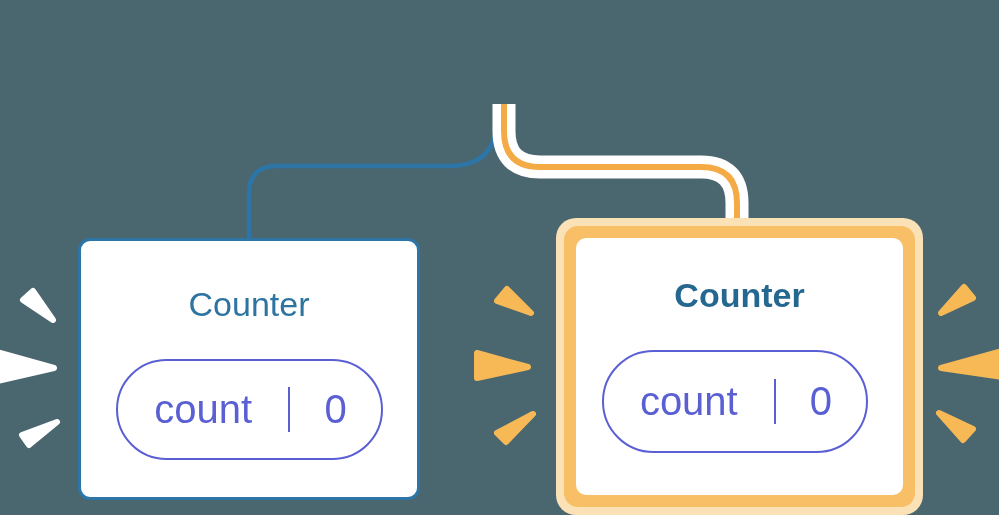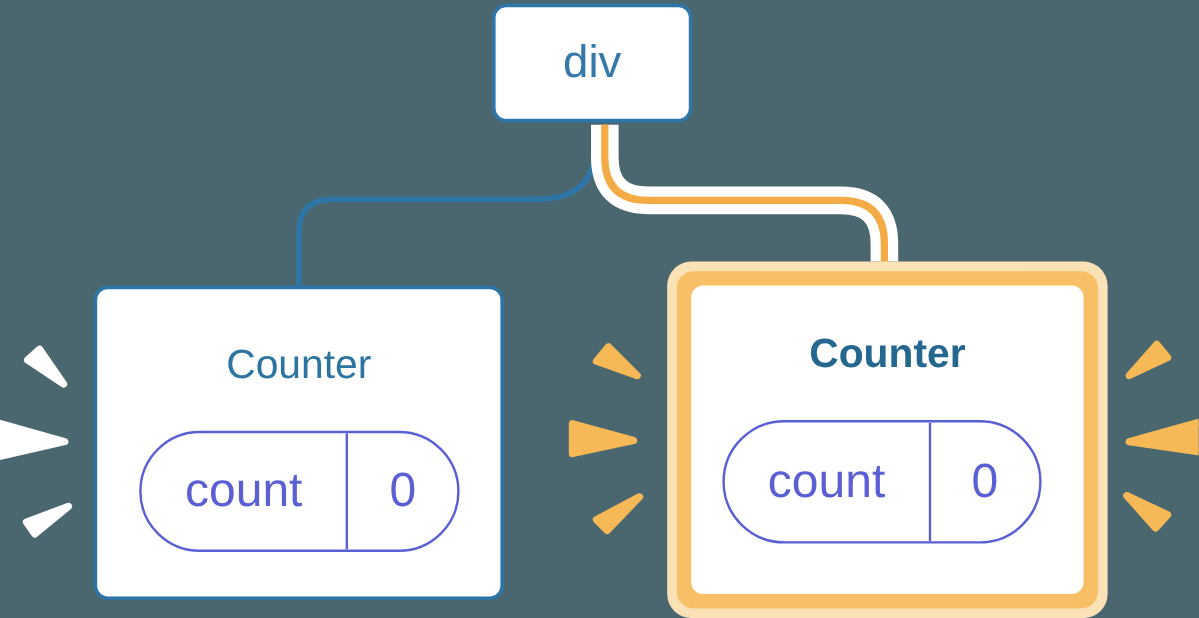--- a/index.html
+++ b/index.html
@@ -81,20 +81,21 @@
   }
   .state-pill {
     position: absolute;
     display: flex;
     border: 2px solid #5a5fd3;
     border-radius: 52px;
     background: #ffffff;
     color: #5a5fd3;
     font-size: 40px;
     overflow: hidden;
+    align-items: center;
   }
   .pill-left {
     left: 35px; top: 118px;
     width: 267px; height: 101px;
   }
   .pill-right {
     left: 26px; top: 112px;
     width: 266px; height: 103px;
   }
   .state-key {
@@ -139,23 +140,20 @@
       <polygon points="533,414 497,433 506,442"></polygon>
     </g>
 
     <g fill="#f7b956" stroke="#f7b956" stroke-width="6" stroke-linejoin="round">
       <polygon points="941,313 964,287 973,298"></polygon>
       <polygon points="1002,351 1002,377 941,368"></polygon>
       <polygon points="939,413 973,429 963,440"></polygon>
     </g>
   </svg>
 
-  <div class="root-node">
-    <span>div</span>
-  </div>
 
   <div class="counter-card-left">
     <div class="title-left">Counter</div>
     <div class="state-pill pill-left">
       <div class="state-key">count</div>
       <div class="state-value">0</div>
     </div>
   </div>
 
   <div class="highlight-outer">

